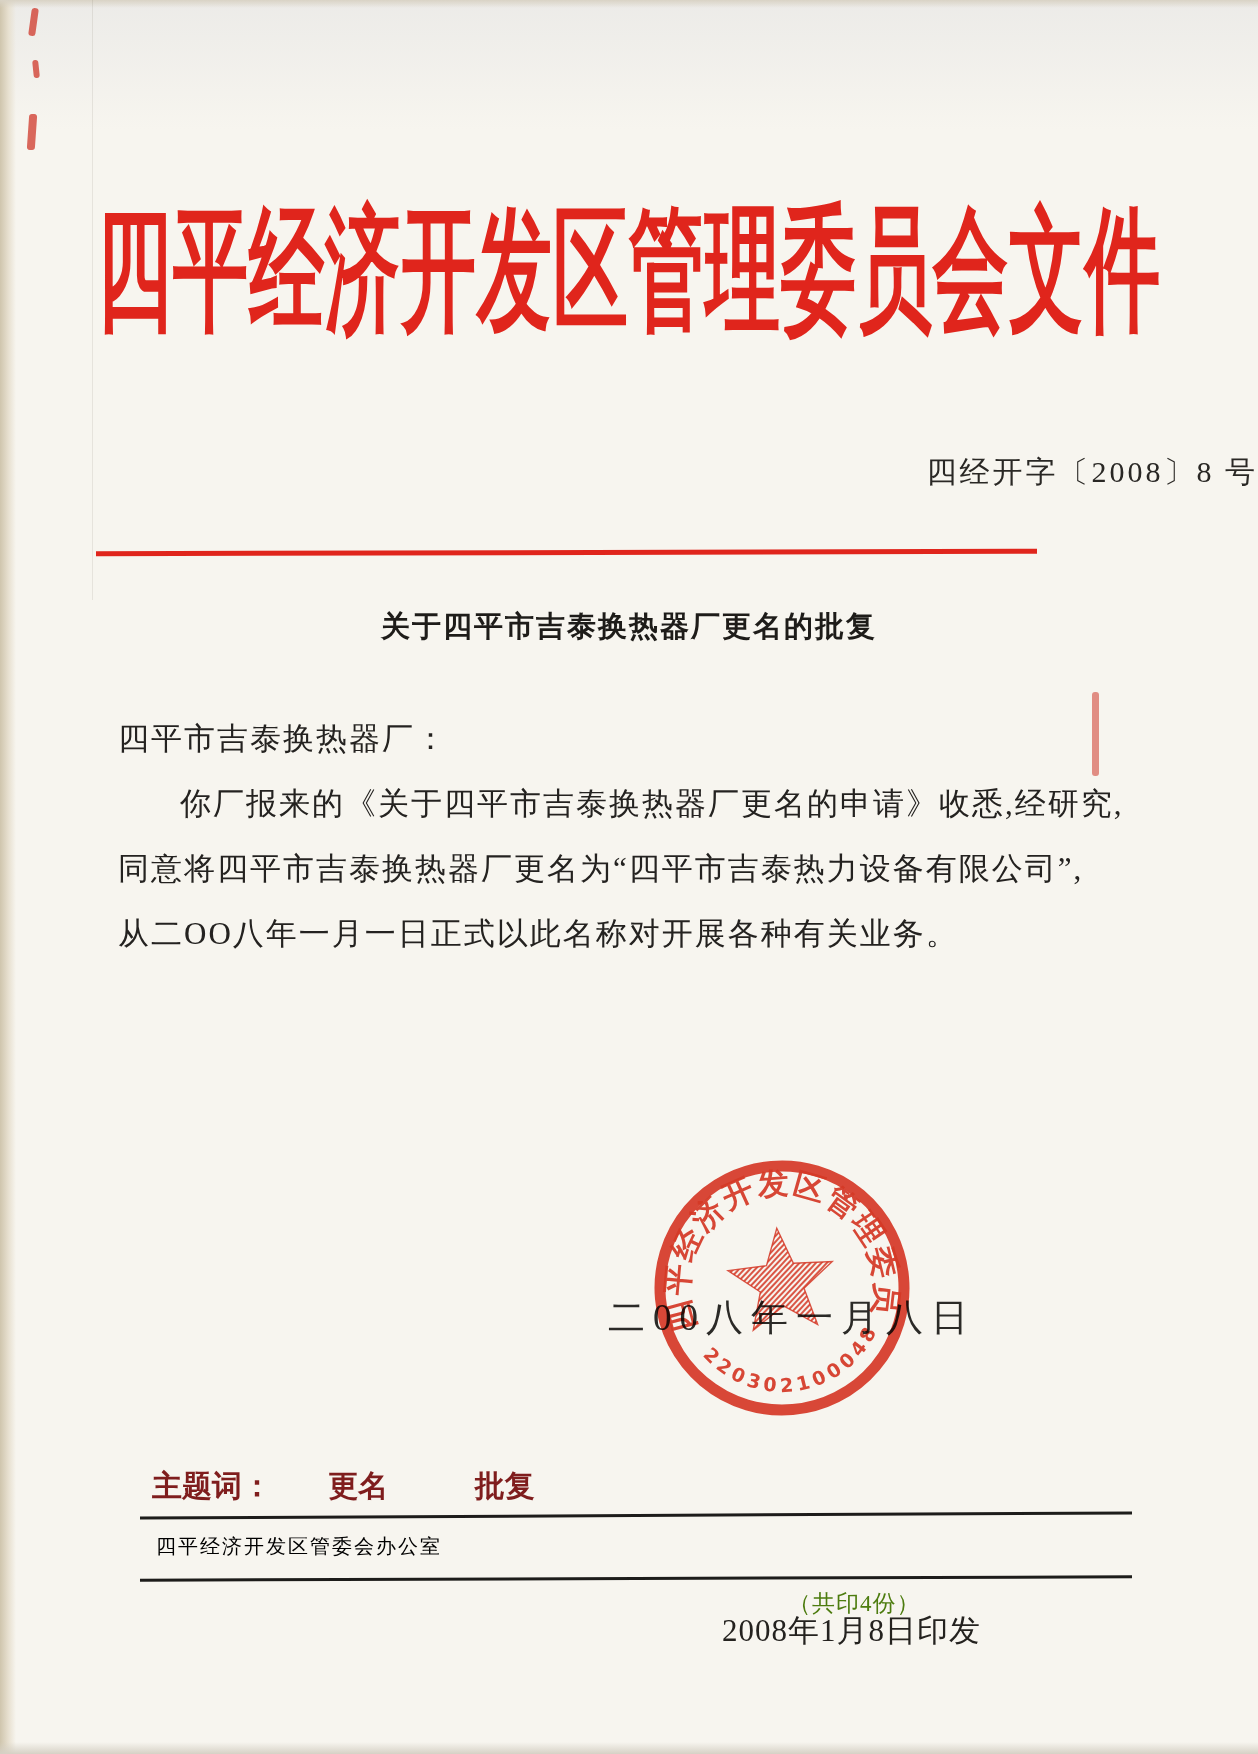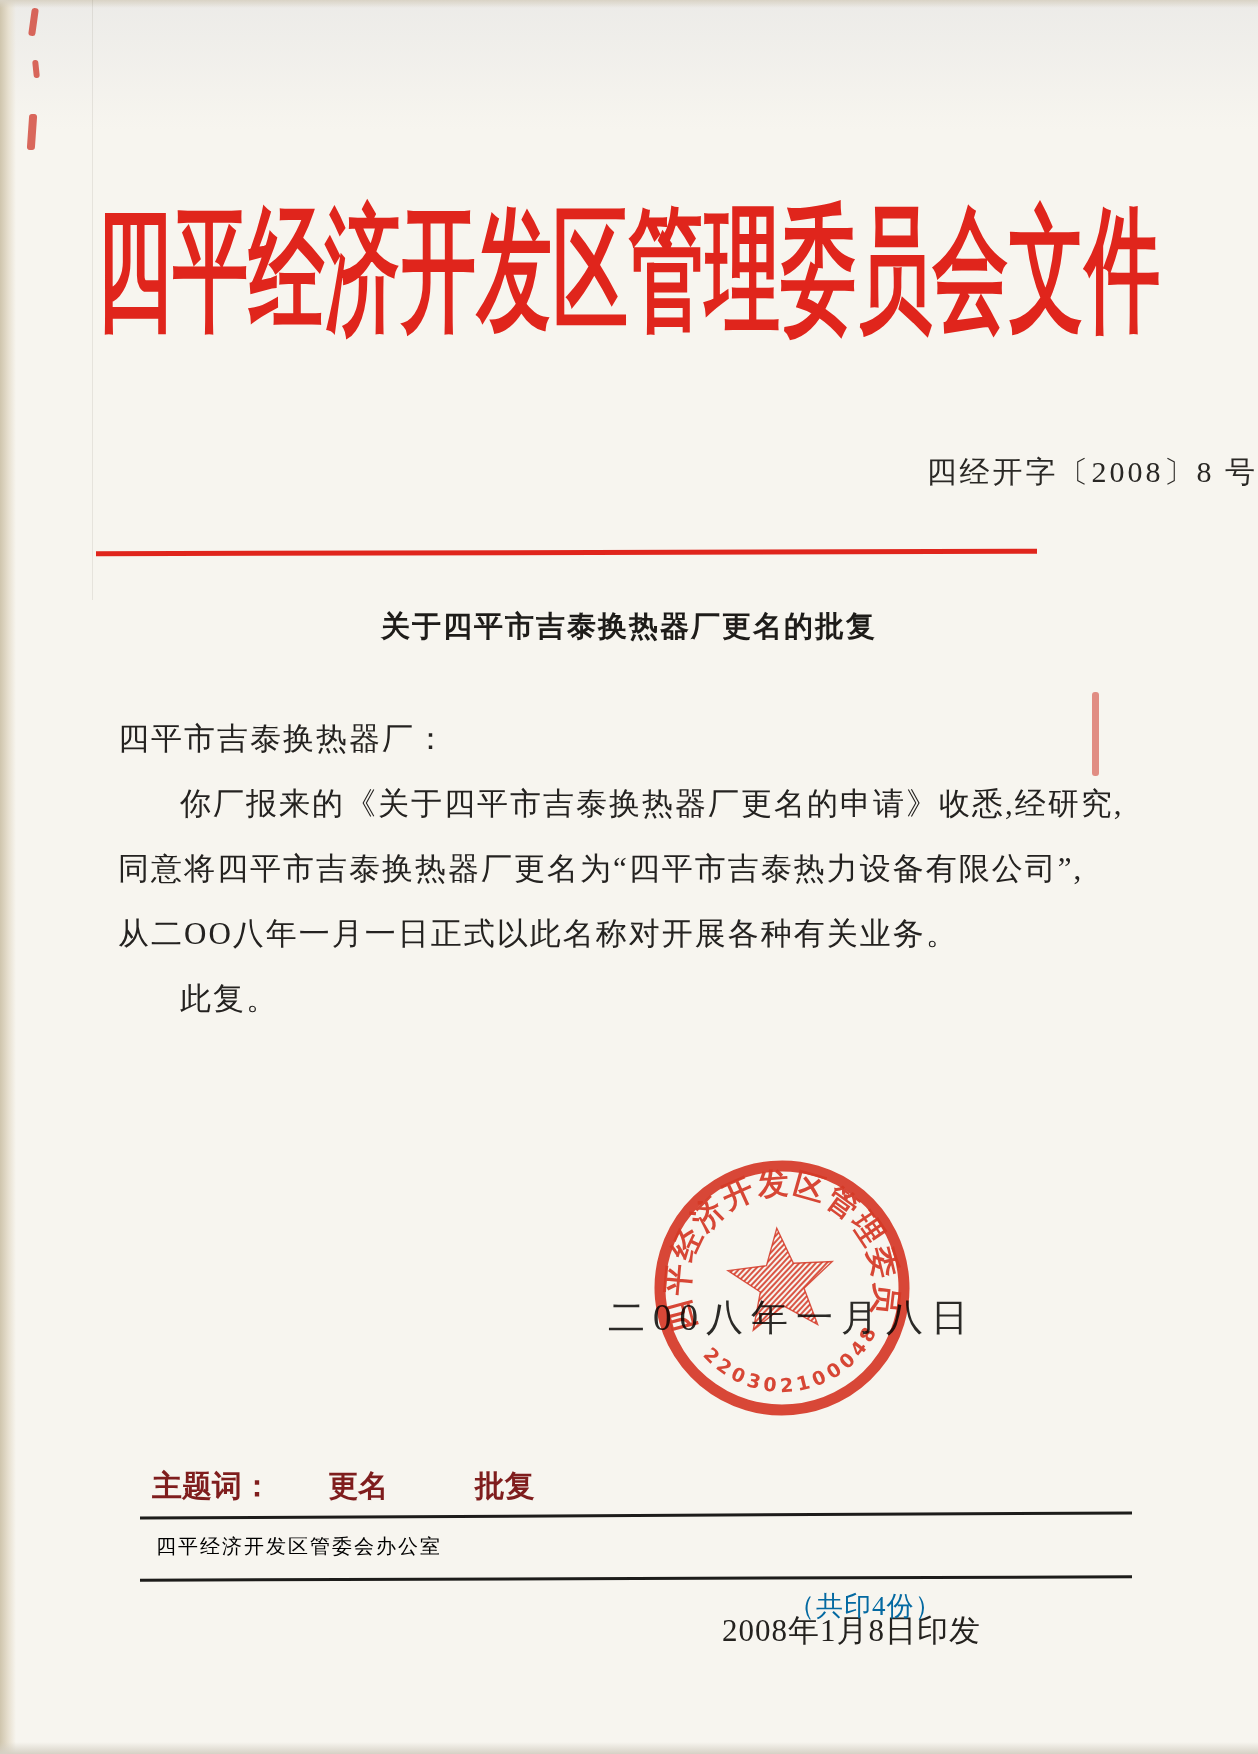--- a/index.html
+++ b/index.html
@@ -65,22 +65,22 @@
                  font-weight:bold; font-size:30px; color:#7f1d1d; white-space:nowrap; }
   .subject-row .label { margin-right:48px; }
   .subject-row .term1 { margin-right:78px; }
   .footer-rule { position:absolute; left:140px; width:992px; height:3px; background:#1d1c1a; }
   .rule-1 { top:1514px; transform:rotate(-0.3deg); }
   .rule-2 { top:1577px; transform:rotate(-0.2deg); }
   .office-name { position:absolute; left:156px; top:1533px; font-size:20px;
                  letter-spacing:2px; color:#000000; }
   .print-info  { position:absolute; left:722px; top:1610px; font-size:31px;
                  letter-spacing:1px; color:#24221f; }
-  .copies-note { position:absolute; left:788px; top:1588px; font-size:27px;
-                 letter-spacing:1px; color:#0369a1;font-family:Liberation Serif, serif; }
+  .copies-note { position:absolute; left:788px; top:1588px; font-size:23px;
+                 letter-spacing:1px; color:#4d7c0f;font-family:Liberation Serif, serif; }
 </style>
 </head>
 <body>
 
 <div class="page">
 
   <div class="tint-top"></div>
   <div class="edge-left"></div>
   <div class="edge-top"></div>
   <div class="edge-bottom"></div>
@@ -97,21 +97,20 @@
   <div class="doc-number">四经开字〔2008〕8 号</div>
 
   <div class="red-rule"></div>
 
   <div class="doc-title">关于四平市吉泰换热器厂更名的批复</div>
 
   <div class="body-line ln-1 indent">你厂报来的《关于四平市吉泰换热器厂更名的申请》收悉,经研究,</div>
   <div class="body-line ln-salutation">四平市吉泰换热器厂：</div>
   <div class="body-line ln-3">从二OO八年一月一日正式以此名称对开展各种有关业务。</div>
   <div class="body-line ln-2">同意将四平市吉泰换热器厂更名为“四平市吉泰热力设备有限公司”,</div>
-  <div class="body-line ln-closing indent">此复。</div>
 
   <div class="issue-date">二00八年一月八日</div>
 
   <svg class="seal" viewBox="0 0 266 270">
     <defs>
       <pattern id="starHatch" width="4" height="4" patternUnits="userSpaceOnUse" patternTransform="rotate(48)">
         <line x1="1" y1="0" x2="1" y2="4" stroke="#dc3b29" stroke-width="1.7"></line>
       </pattern>
       <path id="ringPath" d="M 44.7 167.2 A 94 94 0 1 1 221.3 167.2" fill="none"></path>
       <path id="numPath" d="M 44.8 190.1 A 104 104 0 0 0 221.2 190.1" fill="none"></path>

